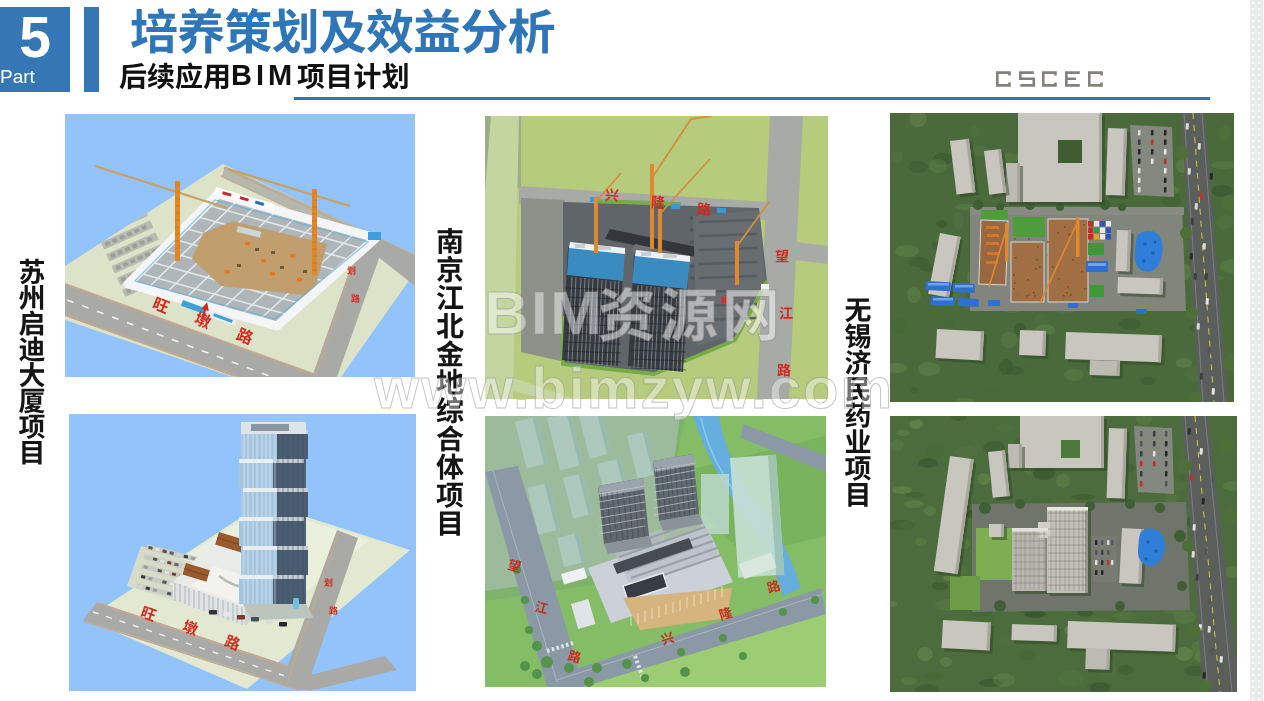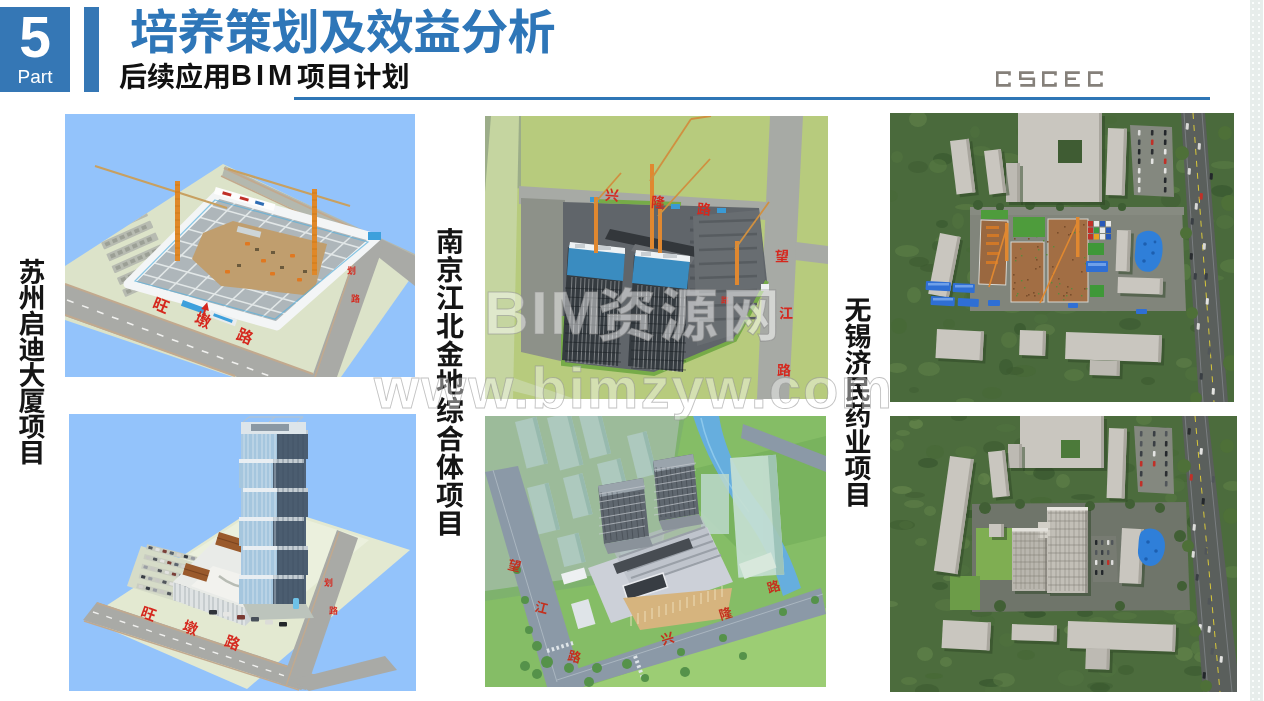--- a/index.html
+++ b/index.html
@@ -46,21 +46,21 @@
         <path id="u65fa" d="M367 813V928H968V813H737V551H932V437H737V208H954V93H412V208H616V437H431V551H616V813ZM268 491V674H177V491ZM268 386H177V211H268ZM67 104V857H177V781H379V104Z"></path>
         <path id="u58a9" d="M422 343H526V399H422ZM336 269V472H616V466C637 491 662 525 672 544C681 529 690 513 698 496C710 570 724 638 744 701C706 780 655 845 583 894C603 913 638 954 650 974C708 931 754 879 791 819C822 880 861 932 911 971C927 944 959 905 981 887C922 847 878 786 845 711C887 606 912 482 927 336H963V236H784C797 175 808 112 817 49L712 31C695 177 666 323 616 425V269ZM829 336C821 415 811 488 795 554C779 486 768 413 760 336ZM399 58C410 82 421 111 429 138H307V232H651V138H541C532 106 517 68 500 37ZM25 722 61 841C131 808 214 769 293 730L303 802L420 788V857C420 866 417 869 406 869C396 870 361 870 327 868C340 895 354 933 358 961C413 961 453 960 485 946C517 931 523 905 523 859V776L640 762L638 671L523 683V662C566 629 609 589 641 551L581 505L561 510H317V597H473C456 613 437 627 420 639V693L328 702L304 607L229 639V383H306V269H229V44H124V269H43V383H124V684C87 699 53 712 25 722Z"></path>
         <path id="u8def" d="M182 170H314V298H182ZM26 816 47 932C161 905 312 869 454 835L442 729L324 755V622H434V593C449 612 464 634 472 650L495 640V967H605V933H794V964H909V635L911 636C927 606 962 558 986 535C905 510 836 470 779 424C839 349 887 259 917 154L841 121L820 125H680C689 103 698 81 705 58L591 30C558 140 498 247 424 316V68H78V400H218V778L168 789V471H71V808ZM605 830V697H794V830ZM769 227C749 269 725 309 697 345C668 311 644 276 624 241L632 227ZM579 596C623 570 664 539 702 505C739 539 781 570 827 596ZM626 423C569 476 504 519 434 549V517H324V400H424V335C451 355 489 387 505 405C525 384 545 361 564 335C582 364 603 394 626 423Z"></path>
         <path id="u5174" d="M45 498V612H955V498ZM582 702C670 784 788 899 841 969L965 901C904 829 782 720 697 645ZM280 642C230 721 126 822 30 882C61 903 108 943 135 969C233 900 340 792 414 691ZM43 155C103 246 164 370 187 451L304 398C277 317 217 199 152 110ZM341 71C389 167 435 297 448 380L570 337C552 252 506 128 454 33ZM816 60C773 183 694 338 628 437L747 477C813 382 894 236 957 98Z"></path>
         <path id="u9686" d="M291 74H71V970H176V180H254C238 250 216 340 196 405C253 474 266 537 266 584C266 613 261 634 249 643C242 648 231 651 221 652C208 652 195 652 177 650C194 679 202 724 203 753C227 754 251 753 269 751C291 748 310 741 326 729C337 721 346 711 353 698C366 674 372 641 372 599C372 540 359 471 297 392C326 313 360 202 386 114L308 69ZM922 587H725V531H613V587H536L554 541L457 518C435 584 398 653 353 698C377 709 420 732 439 747L448 736V803H613V855H367V948H962V855H725V803H902V720H725V673H922ZM613 720H461C471 706 482 690 492 673H613ZM688 48 575 28C536 101 464 182 355 242C378 257 413 295 429 320C461 300 491 279 518 256C536 277 556 296 578 313C507 347 427 372 348 388C369 410 394 453 405 480C436 472 467 463 498 453V516H846V448C870 455 895 461 921 466C936 438 965 394 989 372C909 360 835 340 769 313C831 265 883 208 919 141L847 102L829 106H653C665 87 677 68 688 48ZM585 192 755 193C730 218 702 241 670 262C637 241 609 218 585 192ZM672 377C711 399 753 418 797 433H554C595 417 635 398 672 377Z"></path>
         <path id="u671b" d="M53 855V953H946V855H559V802H844V707H559V657H893V559H115V657H438V707H157V802H438V855ZM136 523C160 507 202 492 461 421C459 398 459 351 463 321L257 373V227H494V126H341C329 95 311 57 294 28L188 58C198 79 209 103 218 126H36V227H142V358C142 404 113 426 92 437C108 456 129 498 136 523ZM540 62C540 300 541 402 433 467C456 486 488 529 499 556C566 518 604 467 625 393H808V426C808 438 803 442 788 442C774 443 721 443 677 442C693 468 709 512 715 543C786 543 837 541 874 525C912 509 924 480 924 428V62ZM650 146H808V191H649ZM645 268H808V315H640Z"></path>
       </defs>
     </svg>
     <div style="position:absolute;left:0;top:7px;width:70px;height:85px;background:#3577b5;"></div>
     <div style="position:absolute;left:0;top:9px;width:70px;text-align:center;font-weight:bold;font-size:57px;color:#fff;line-height:1;">5</div>
-    <div style="position:absolute;left:0;top:66px;width:70px;text-align:center;font-size:19px;color:#fff;">Part</div>
+    <div style="position:absolute;left:0;top:66px;width:70px;font-size:19px;color:#fff;">Part</div>
     <div style="position:absolute;left:84px;top:7px;width:15px;height:85px;background:#3577b5;"></div>
     <svg width="470" height="60" viewBox="0 0 470 60" style="position:absolute;left:128px;top:5px">
       <g fill="#2e76b8">
         <use href="#u57f9" transform="translate(2,2) scale(0.0480)"></use>
         <use href="#u517b" transform="translate(49.2,2) scale(0.0480)"></use>
         <use href="#u7b56" transform="translate(96.4,2) scale(0.0480)"></use>
         <use href="#u5212" transform="translate(143.6,2) scale(0.0480)"></use>
         <use href="#u53ca" transform="translate(190.8,2) scale(0.0480)"></use>
         <use href="#u6548" transform="translate(238.0,2) scale(0.0480)"></use>
         <use href="#u76ca" transform="translate(285.2,2) scale(0.0480)"></use>

